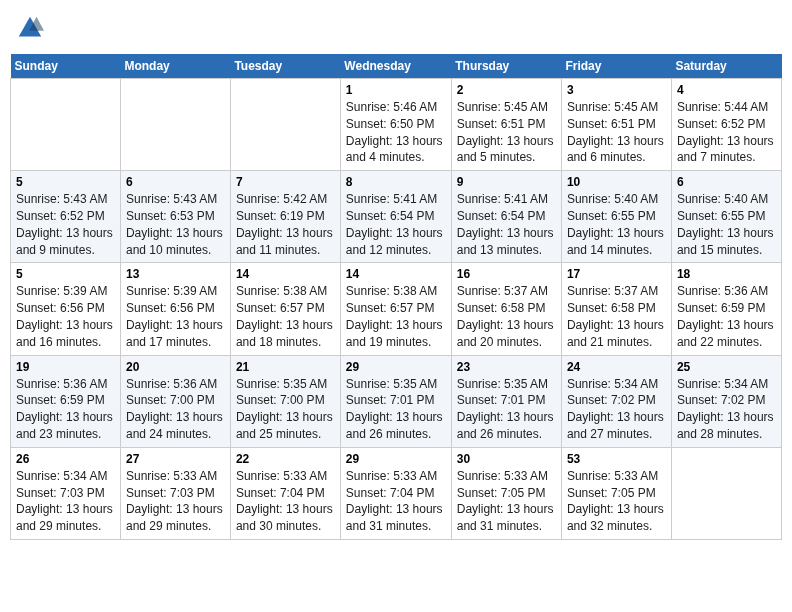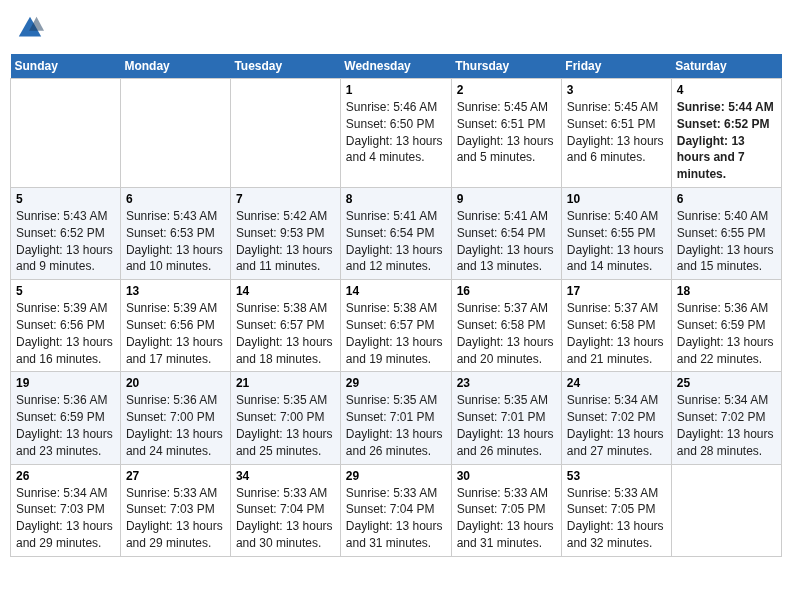--- a/index.html
+++ b/index.html
@@ -136,42 +136,42 @@
 Daylight: 13 hours and 5 minutes.</div>
         </td>
         <td>
           <span class="day-number">3</span>
           <div class="day-info" style="white-space: pre-line;">Sunrise: 5:45 AM
 Sunset: 6:51 PM
 Daylight: 13 hours and 6 minutes.</div>
         </td>
         <td>
           <span class="day-number">4</span>
-          <div class="day-info" style="white-space: pre-line; font-weight: bold;">Sunrise: 5:44 AM
+          <div class="day-info" style="white-space: pre-line;">Sunrise: 5:44 AM
 Sunset: 6:52 PM
 Daylight: 13 hours and 7 minutes.</div>
         </td>
       </tr>
       <tr class="week-row">
         <td>
           <span class="day-number">5</span>
           <div class="day-info" style="white-space: pre-line;">Sunrise: 5:43 AM
 Sunset: 6:52 PM
 Daylight: 13 hours and 9 minutes.</div>
         </td>
         <td>
           <span class="day-number">6</span>
           <div class="day-info" style="white-space: pre-line;">Sunrise: 5:43 AM
 Sunset: 6:53 PM
 Daylight: 13 hours and 10 minutes.</div>
         </td>
         <td>
           <span class="day-number">7</span>
           <div class="day-info" style="white-space: pre-line;">Sunrise: 5:42 AM
-Sunset: 9:53 PM
+Sunset: 6:19 PM
 Daylight: 13 hours and 11 minutes.</div>
         </td>
         <td>
           <span class="day-number">8</span>
           <div class="day-info" style="white-space: pre-line;">Sunrise: 5:41 AM
 Sunset: 6:54 PM
 Daylight: 13 hours and 12 minutes.</div>
         </td>
         <td>
           <span class="day-number">9</span>
@@ -287,21 +287,21 @@
 Sunset: 7:03 PM
 Daylight: 13 hours and 29 minutes.</div>
         </td>
         <td>
           <span class="day-number">27</span>
           <div class="day-info" style="white-space: pre-line;">Sunrise: 5:33 AM
 Sunset: 7:03 PM
 Daylight: 13 hours and 29 minutes.</div>
         </td>
         <td>
-          <span class="day-number">34</span>
+          <span class="day-number">22</span>
           <div class="day-info" style="white-space: pre-line;">Sunrise: 5:33 AM
 Sunset: 7:04 PM
 Daylight: 13 hours and 30 minutes.</div>
         </td>
         <td>
           <span class="day-number">29</span>
           <div class="day-info" style="white-space: pre-line;">Sunrise: 5:33 AM
 Sunset: 7:04 PM
 Daylight: 13 hours and 31 minutes.</div>
         </td>

